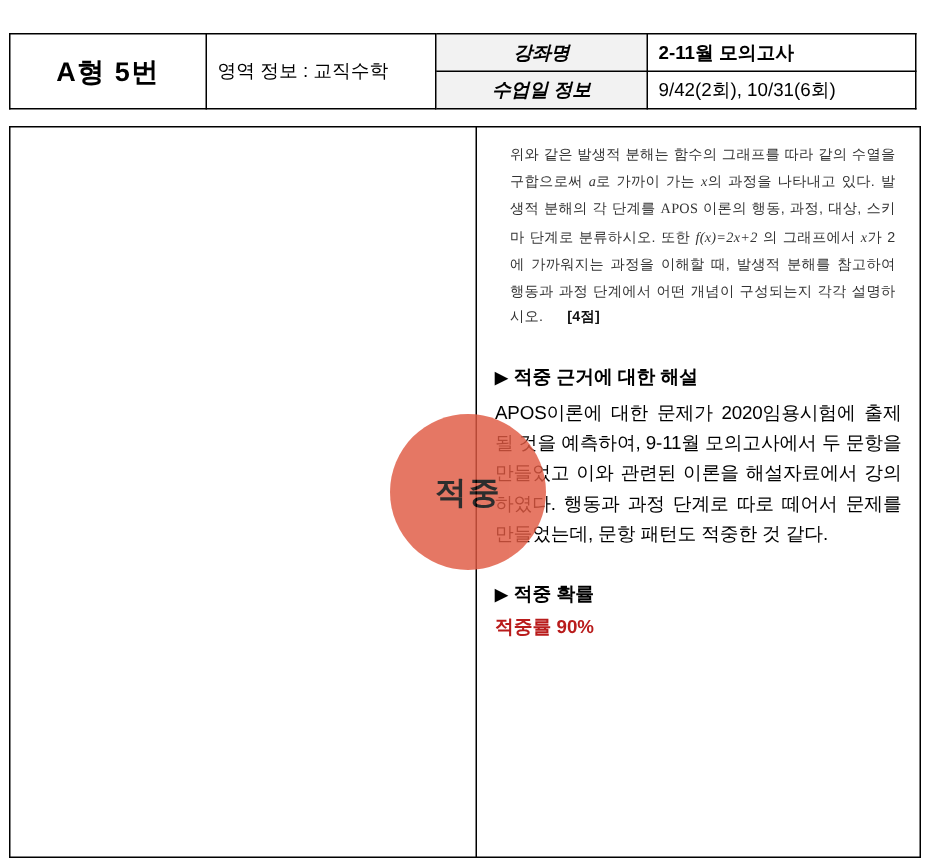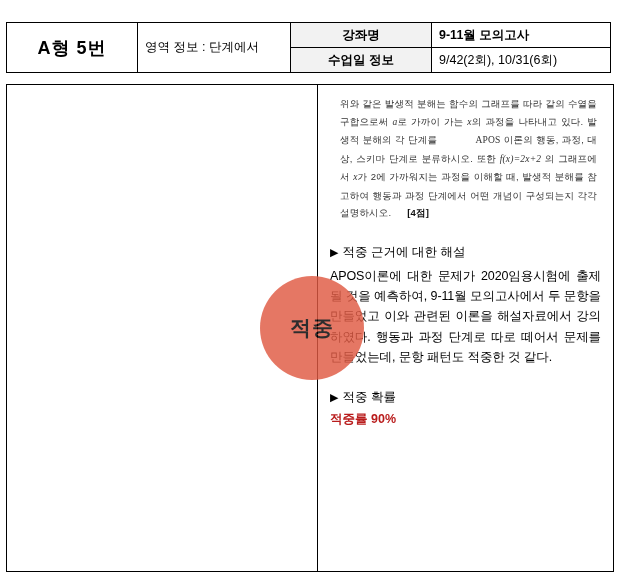--- a/index.html
+++ b/index.html
@@ -48,20 +48,21 @@
     padding-left: 7px !important;
     height: 48px;
   }
   .cell-label {
     width: 140px;
     text-align: center;
     font-size: 12.5px;
     font-weight: bold;
     background: #f2f2f2;
     height: 24px;
+    font-style: italic;
   }
   .cell-value {
     font-size: 12.5px;
     font-weight: bold;
     padding-left: 7px !important;
     height: 24px;
   }
   .cell-value.normal {
     font-weight: normal;
   }
@@ -103,31 +104,30 @@
     padding: 2px 4px 0 10px;
     letter-spacing: 0.2px;
   }
   .quote .mono-it {
     font-family: "Liberation Serif", serif;
     font-style: italic;
   }
   .quote .en {
     font-family: "Liberation Serif", serif;
     font-style: normal;
-    margin-left: 35px;
   }
   .quote b {
     font-weight: bold;
     color: #111111;
     margin-left: 13px;
   }
 
   .section-head {
     font-size: 12.5px;
-    font-weight: normal;
+    font-weight: bold;
     margin-top: 22px;
     margin-bottom: 5px;
   }
   .section-head .tri {
     font-size: 11px;
     margin-right: 4px;
   }
 
   .para {
     font-size: 12.5px;
@@ -165,23 +165,23 @@
   }
 </style>
 </head>
 <body>
 
 <div class="header-wrap">
   <table class="header">
     <tbody>
         <tr>
       <td class="cell-form" rowspan="2">A형 5번</td>
-      <td class="cell-area" rowspan="2">영역 정보 : 단계에서</td>
+      <td class="cell-area" rowspan="2">영역 정보 : 교직수학</td>
       <td class="cell-label">강좌명</td>
-      <td class="cell-value">9-11월 모의고사</td>
+      <td class="cell-value">2-11월 모의고사</td>
     </tr>
     <tr>
       <td class="cell-label">수업일 정보</td>
       <td class="cell-value normal">9/42(2회), 10/31(6회)</td>
     </tr>
   </tbody>
     </table>
 </div>
 
 <div class="body-wrap">

